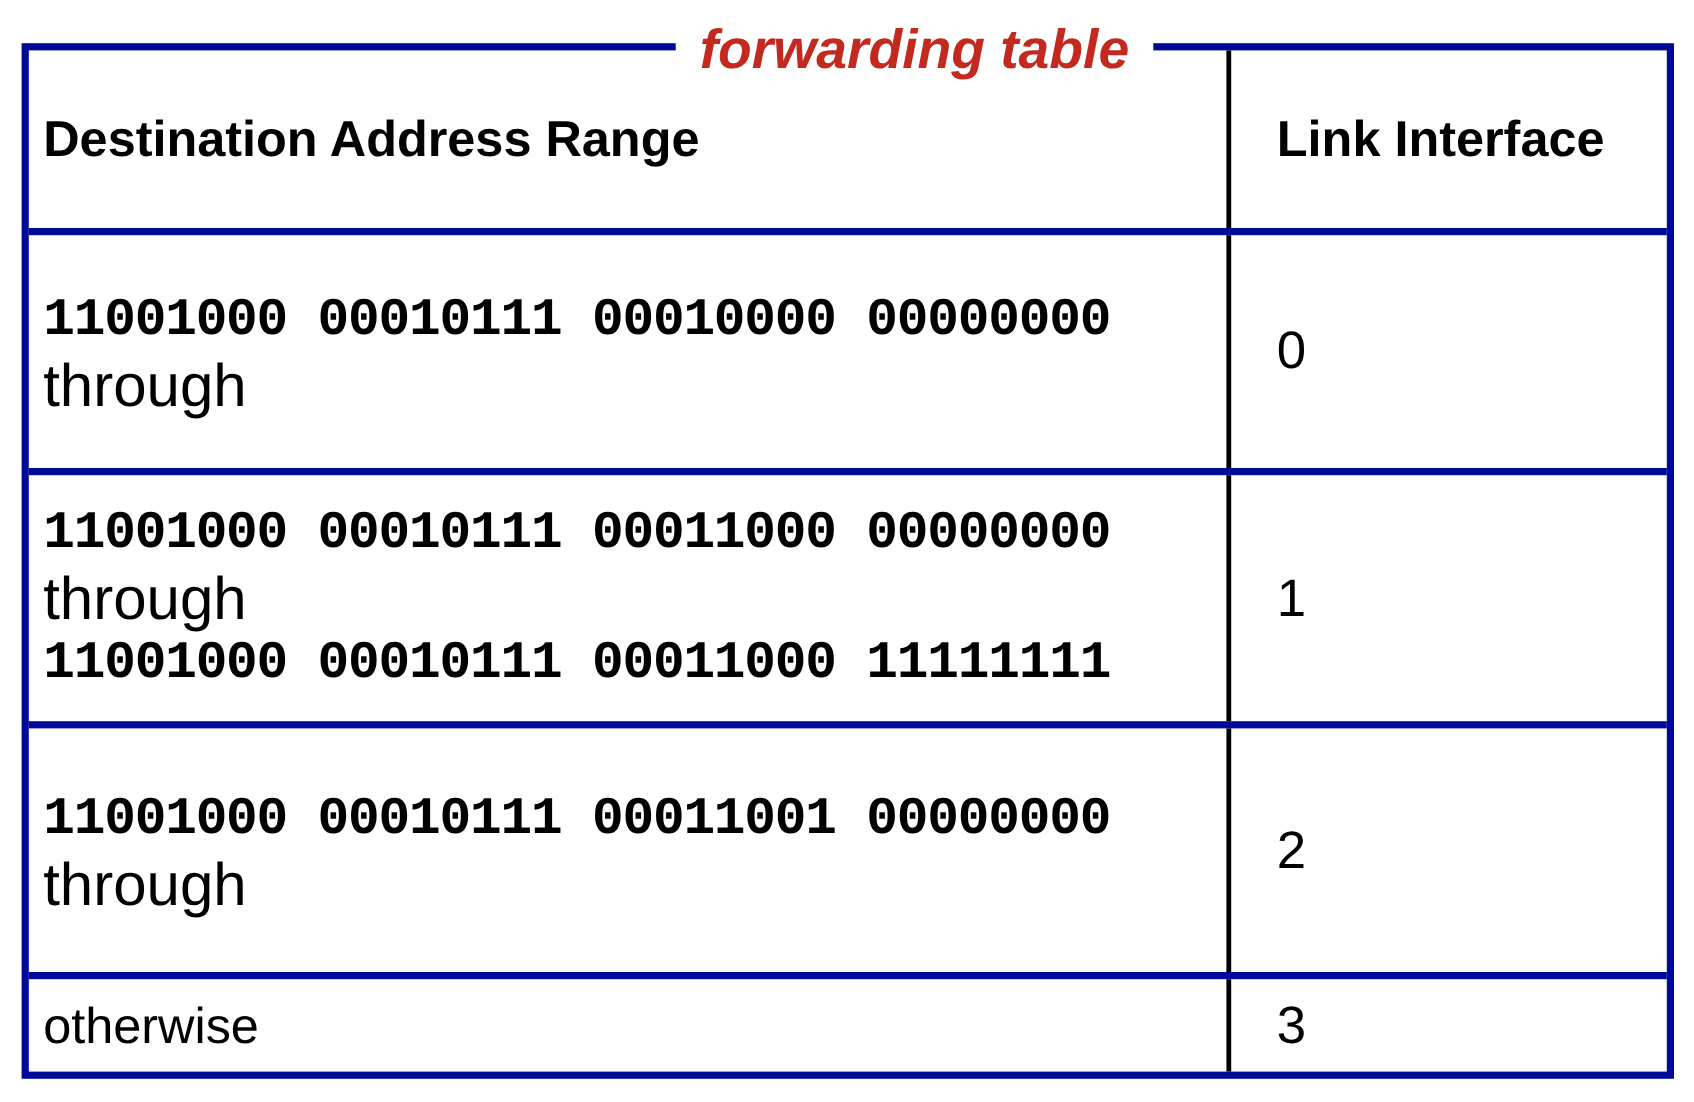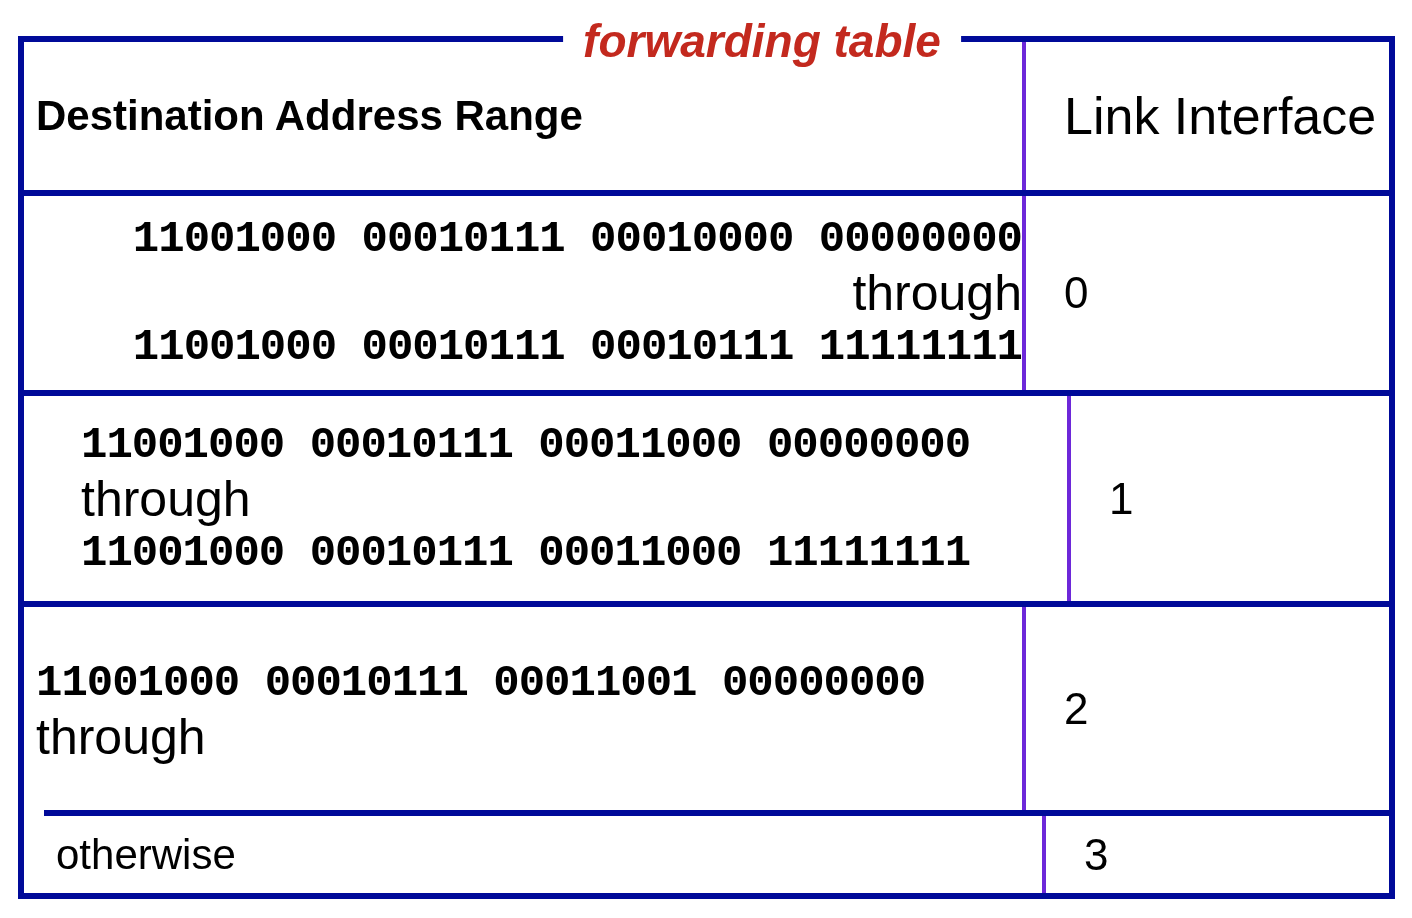--- a/index.html
+++ b/index.html
@@ -35,47 +35,47 @@
     line-height: 64px;
     color: #C3291E;
     white-space: nowrap;
   }
   .row {
     display: flex;
     border-top: 6px solid #000A99;
     box-sizing: content-box;
   }
   .row.header-row { border-top: none; height: 148px; }
-  .row.r0 { height: 194px; text-align: right; }
-  .row.r1 { height: 205px; padding-left: 45px; }
+  .row.r0 { height: 194px; }
+  .row.r1 { height: 205px; }
   .row.r2 { height: 203px; justify-content: center; }
-  .row.r3 { height: 77px; margin-left: 20px; }
+  .row.r3 { height: 77px; }
   .cell-left {
     flex: 0 0 1002px;
-    border-right: 4px solid #6d28d9;
+    border-right: 4px solid #000000;
     display: flex;
     flex-direction: column;
     justify-content: center;
     padding-left: 12px;
     box-sizing: border-box;
   }
   .cell-right {
     flex: 1 1 auto;
     display: flex;
     align-items: center;
     padding-left: 38px;
     box-sizing: border-box;
   }
   .header-dest {
     font-weight: 700;
     font-size: 42px;
   }
   .header-iface {
-    font-weight: 400;
-    font-size: 52px;
+    font-weight: 700;
+    font-size: 42px;
   }
   .bin {
     font-family: "Liberation Mono", monospace;
     font-weight: 700;
     font-size: 44px;
     line-height: 56px;
     white-space: pre;
     letter-spacing: -1px;
   }
   .thru {
@@ -97,21 +97,20 @@
 
   <div class="row header-row">
     <div class="cell-left header-dest">Destination Address Range</div>
     <div class="cell-right header-iface">Link Interface</div>
   </div>
 
   <div class="row r0">
     <div class="cell-left">
       <div class="bin">11001000 00010111 00010000 00000000</div>
       <div class="thru">through</div>
-      <div class="bin">11001000 00010111 00010111 11111111</div>
     </div>
     <div class="cell-right iface-num">0</div>
   </div>
 
   <div class="row r1">
     <div class="cell-left">
       <div class="bin">11001000 00010111 00011000 00000000</div>
       <div class="thru">through</div>
       <div class="bin">11001000 00010111 00011000 11111111</div>
     </div>

